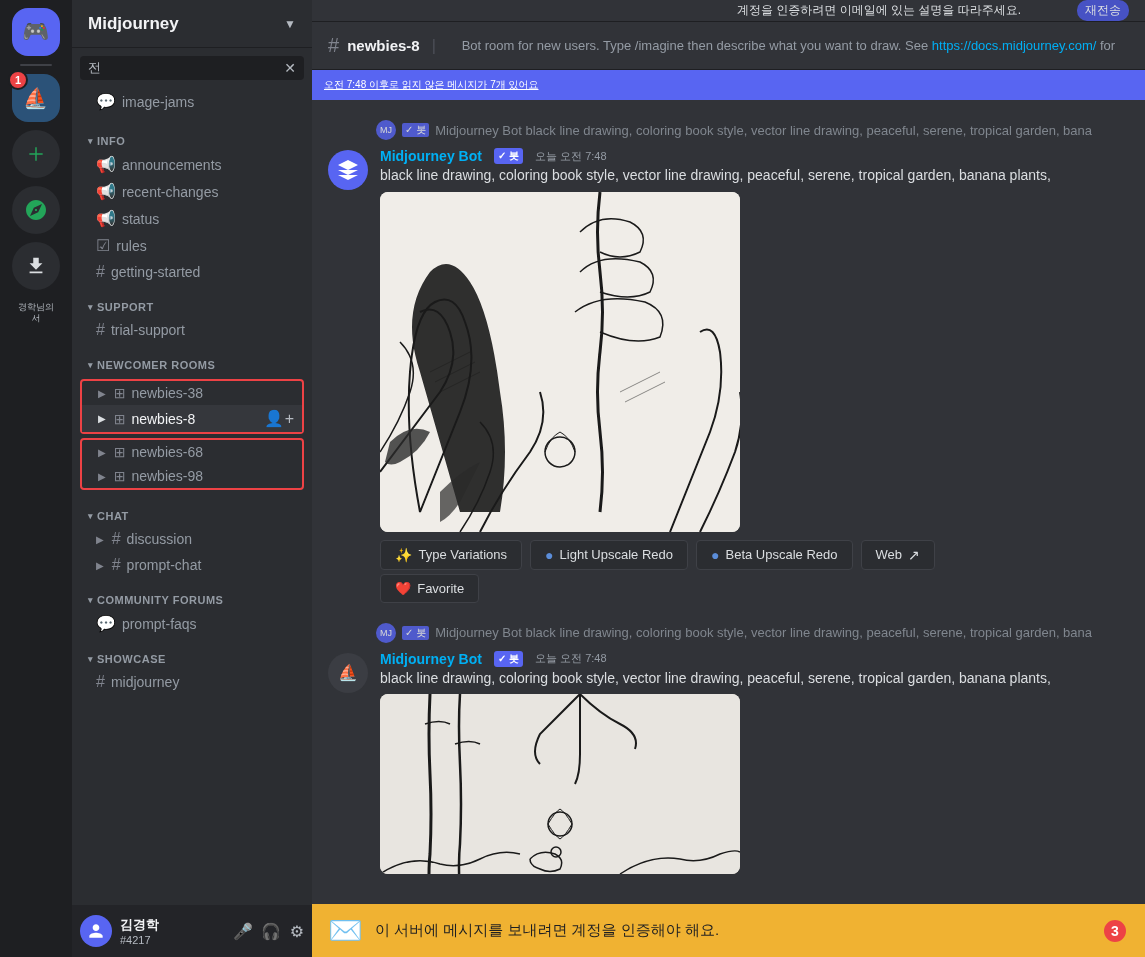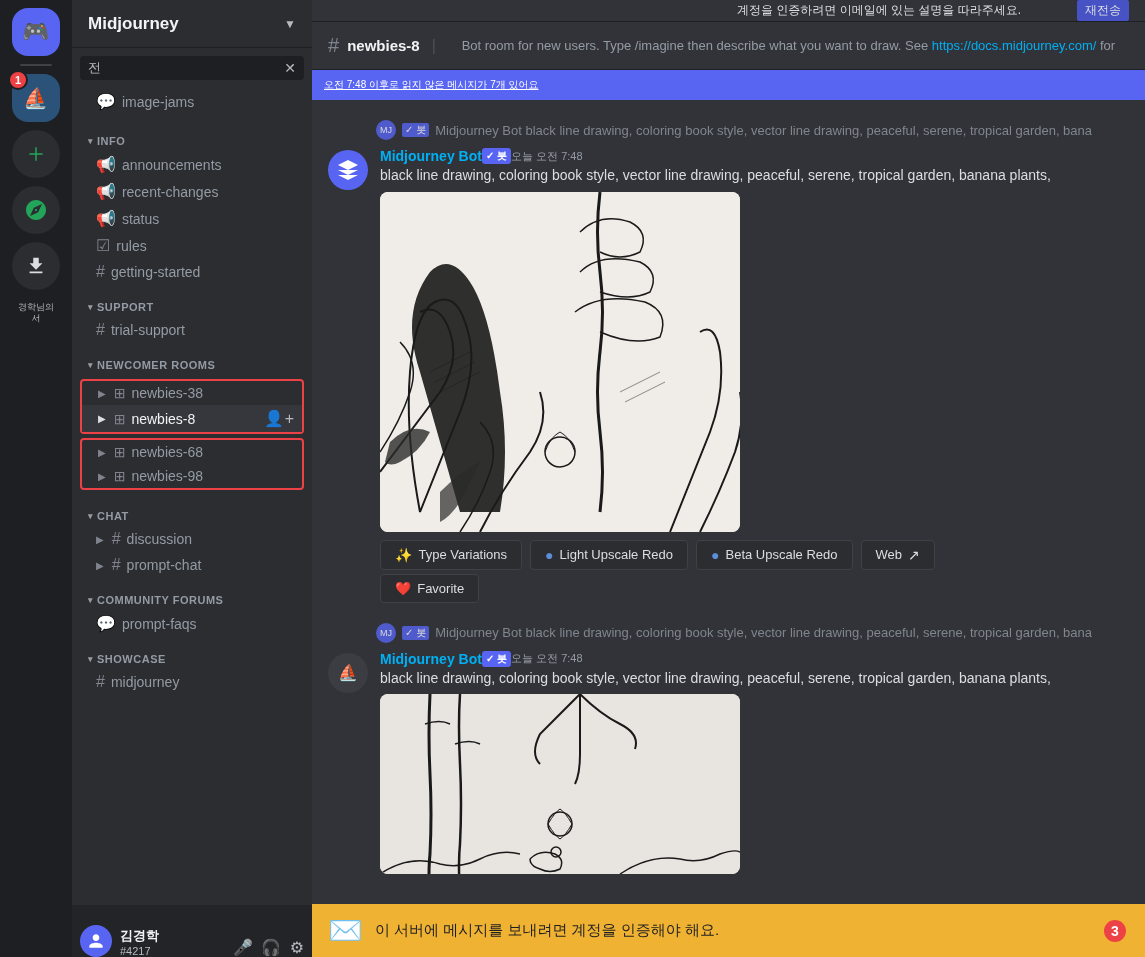--- a/index.html
+++ b/index.html
@@ -76,21 +76,21 @@
     .channel-item .ch-icon { font-size: 16px; color: #80848e; flex-shrink: 0; }
     .channel-item .ch-add { margin-left: auto; color: #b5bac1; font-size: 16px; }
     .channel-item .ch-expand { color: #80848e; font-size: 10px; margin-right: 2px; }
 
     .newcomer-box {
       border: 2px solid #ed4245; border-radius: 4px; margin: 4px 8px;
     }
     .newcomer-box .channel-item { margin: 0; border-radius: 0; }
 
     .sidebar-footer {
-      height: 52px; background: #232428; display: flex; align-items: flex-end;
+      height: 52px; background: #232428; display: flex; align-items: center;
       padding: 0 8px; gap: 8px; flex-shrink: 0;
     }
     .user-avatar {
       width: 32px; height: 32px; border-radius: 50%; background: #5865f2;
       display: flex; align-items: center; justify-content: center; color: white; font-size: 14px;
     }
     .user-info { flex: 1; }
     .user-name { color: #f2f3f5; font-size: 13px; font-weight: 600; }
     .user-tag { color: #b5bac1; font-size: 11px; }
     .footer-icons { display: flex; gap: 8px; }
@@ -119,21 +119,21 @@
     .messages-area::-webkit-scrollbar-track { background: #2e3035; }
     .messages-area::-webkit-scrollbar-thumb { background: #1a1b1e; border-radius: 4px; }
 
     .message-group { display: flex; gap: 12px; padding: 4px 16px; margin-bottom: 8px; }
     .msg-avatar {
       width: 40px; height: 40px; border-radius: 50%; background: #5865f2;
       flex-shrink: 0; display: flex; align-items: center; justify-content: center;
       color: white; font-size: 16px; margin-top: 2px;
     }
     .msg-content { flex: 1; min-width: 0; }
-    .msg-header { display: flex; align-items: center; gap: 0; margin-bottom: 2px; }
+    .msg-header { display: flex; align-items: center; gap: 12px; margin-bottom: 2px; }
     .msg-author { color: #00b0f4; font-weight: 600; font-size: 14px; }
     .msg-bot-badge {
       background: #5865f2; color: white; font-size: 10px;
       padding: 1px 4px; border-radius: 3px; font-weight: 700;
     }
     .msg-timestamp { color: #949ba4; font-size: 11px; }
     .msg-text { color: #dbdee1; font-size: 14px; line-height: 1.4; margin-bottom: 6px; white-space: nowrap; overflow: hidden; text-overflow: ellipsis; }
 
     .image-container {
       width: 360px; height: 340px; border-radius: 8px; overflow: hidden;
@@ -332,21 +332,21 @@
       <span class="footer-icon">🎧</span>
       <span class="footer-icon">⚙</span>
     </div>
   </div>
 </div>
 
 <div class="main-area">
 
   <div style="background:#313338; height:22px; display:flex; align-items:center; justify-content:flex-end; padding:0 16px; flex-shrink:0; border-bottom: 1px solid #1e1f22; gap: 48px;">
     <span style="color:#dbdee1; font-size:12px;">계정을 인증하려면 이메일에 있는 설명을 따라주세요.</span>
-    <span style="color:#dbdee1; font-size:12px; margin-left:8px; background:#4752c4; padding:2px 8px; border-radius:2px; cursor:pointer;">재전송</span>
+    <span style="color:#dbdee1; font-size:12px; margin-left:8px; background:#4752c4; padding:2px 8px; border-radius:10px; cursor:pointer;">재전송</span>
   </div>
 
   <div class="channel-header">
     <span class="channel-header-icon">#</span>
     <span class="channel-header-name">newbies-8</span>
     <span class="channel-header-divider">|</span>
     <span class="channel-header-desc">
       <span>Bot room for new users. Type /imagine then describe what you want to draw. See</span>
       <span class="channel-header-link">https://docs.midjourney.com/</span>
       <span style="color:#949ba4; font-size:13px;"> for</span>

